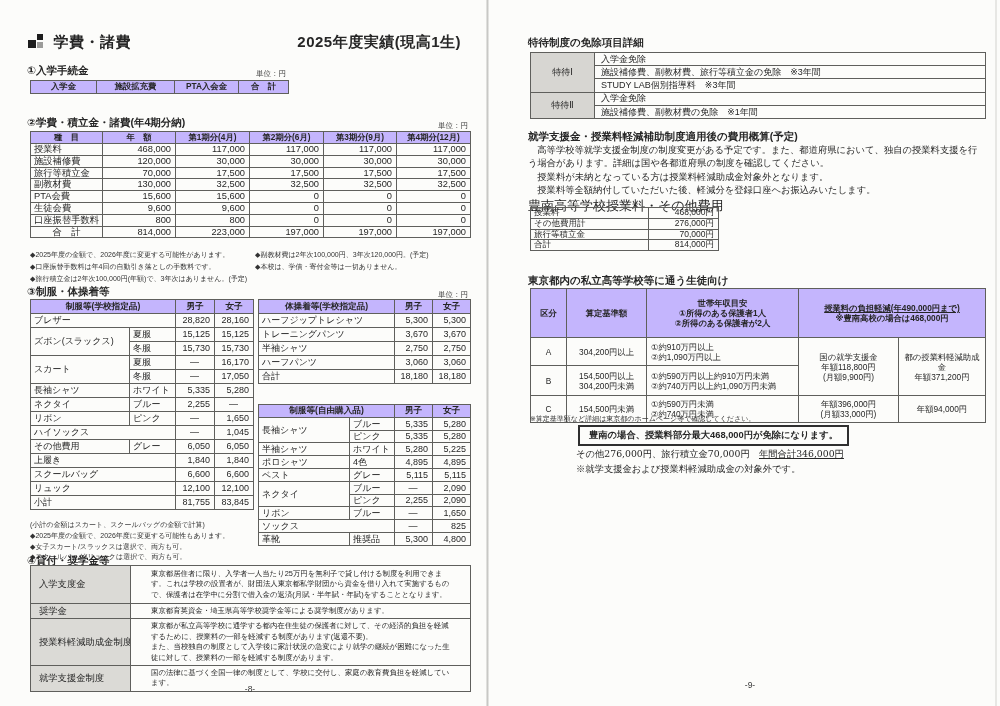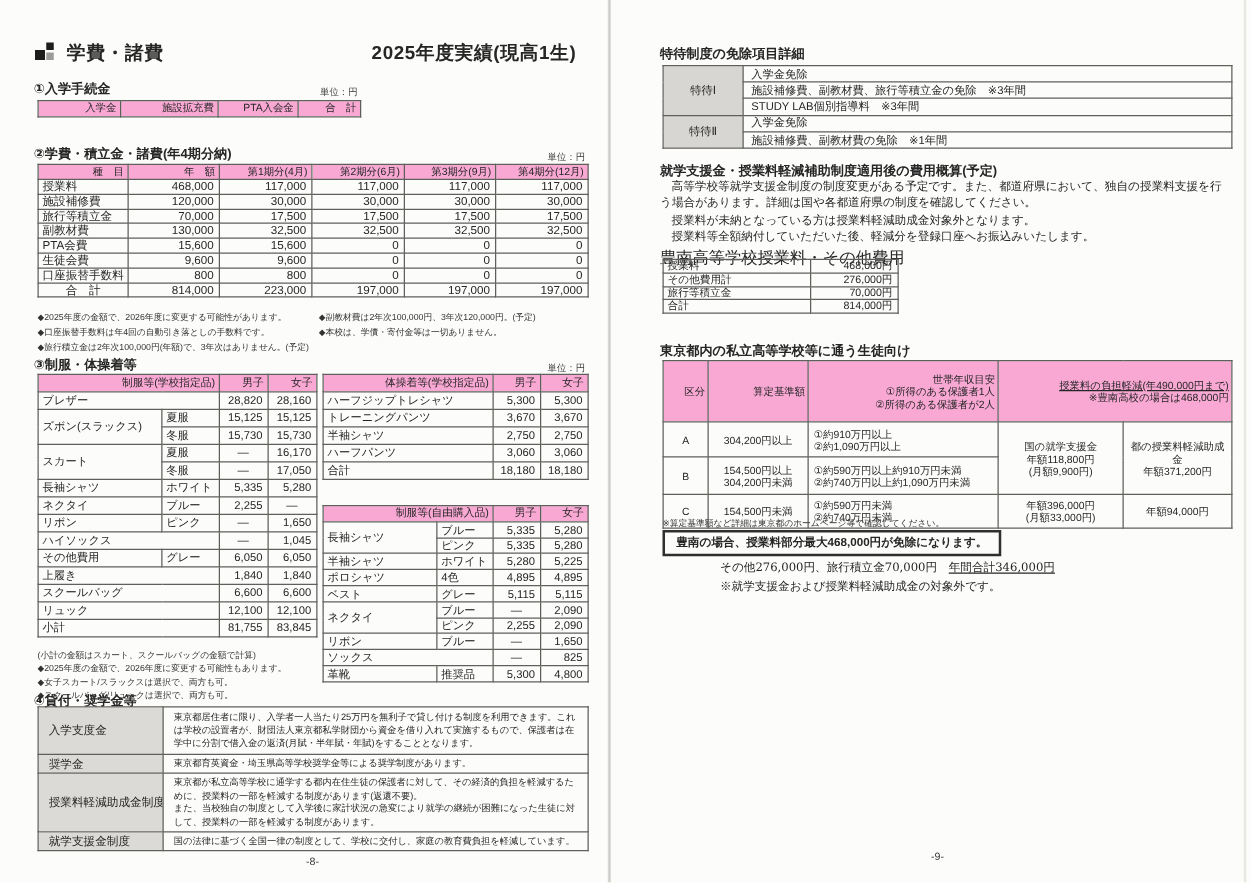--- a/index.html
+++ b/index.html
@@ -18,21 +18,21 @@
   
   .logo{position:relative;display:inline-block;width:16px;height:15px;margin-right:5px;vertical-align:-2px;}
   .logo i{position:absolute;display:block;}
   .sq1{left:0;top:6px;width:8px;height:8px;background:#1d1d1d;}
   .sq2{left:9px;top:0;width:6px;height:6px;background:#1d1d1d;}
   .sq3{left:9px;top:8px;width:6px;height:6px;background:#9c9c9a;}
 
   
   table{border-collapse:collapse;table-layout:fixed;}
   td{border:1px solid #5f5f5c;overflow:hidden;white-space:nowrap;padding:0 3px;line-height:1.15;}
-  .hd{background:#f9a8d4;text-align:right;}
+  .hd{background:#c4b5fd;text-align:center;font-weight:bold;}
   .num{text-align:right;padding-right:4px;}
   .ctr{text-align:center;}
 
   #t1{width:258px;font-size:10px;}
   #t1 .hd{font-size:8.3px;height:12px;}
   #t1 .num{height:15px;}
 
   #t2{width:440px;font-size:9.3px;}
   #t2 .hd{font-size:8.3px;height:11px;}
   #t2 td{height:10.8px;}
@@ -41,40 +41,40 @@
   .notes3{font-size:7px;line-height:10.8px;color:#333;}
 
   #t3a,#t3b,#t3c{font-size:9px;padding-left:36px;}
   #t3a{width:223px;} #t3a td{height:13px;}
   #t3b{width:212px;} #t3b td{height:13px;}
   #t3c{width:212px;} #t3c td{height:11.8px;}
   #t3a .hd,#t3b .hd,#t3c .hd{font-size:8.6px;}
 
   #t4{width:440px;font-size:7.4px;}
   #t4 .lbl{background:#dbdad6;font-size:9.3px;padding-left:8px;white-space:nowrap;}
-  #t4 .txt{white-space:normal;word-break:break-all;padding:2px 8px;line-height:10.4px;}
+  #t4 .txt{white-space:normal;word-break:break-all;padding:2px 20px;line-height:10.4px;}
 
   #tt{width:455px;font-size:9px;}
   #tt td{height:12.2px;padding:0 6px;}
   #tt .lbl{background:#d7d6d2;text-align:center;padding:0;}
 
   .serif{font-family:"DejaVu Serif","Liberation Serif",serif;}
   .para{font-size:9.3px;line-height:13.4px;white-space:normal;word-break:break-all;}
   .indent{text-indent:1em;}
 
   #tc{width:188px;font-size:8.5px;}
   #tc td{height:9.8px;}
 
   #tk{width:455px;font-size:8.3px;}
   #tk td{white-space:normal;line-height:10px;padding:2px 4px;}
   #tk .hd{padding:9px 2px;}
   .ul{text-decoration:underline;}
   .small-note{font-size:7px;color:#333;}
 
-  .sumbox{display:inline-block;border:2px solid #2f2f2f;padding:2px 9px;font-size:9.3px;font-weight:bold;}
+  .sumbox{display:inline-block;border:2px solid #2f2f2f;padding:2px 9px;font-size:9.3px;font-weight:bold;margin-left:48px;}
   .sumline{font-size:9.3px;}
 </style>
 </head>
 <body>
 
 <div id="canvas">
   <div class="abs fold"></div>
   <div class="abs edge-r"></div>
 
   <div>

